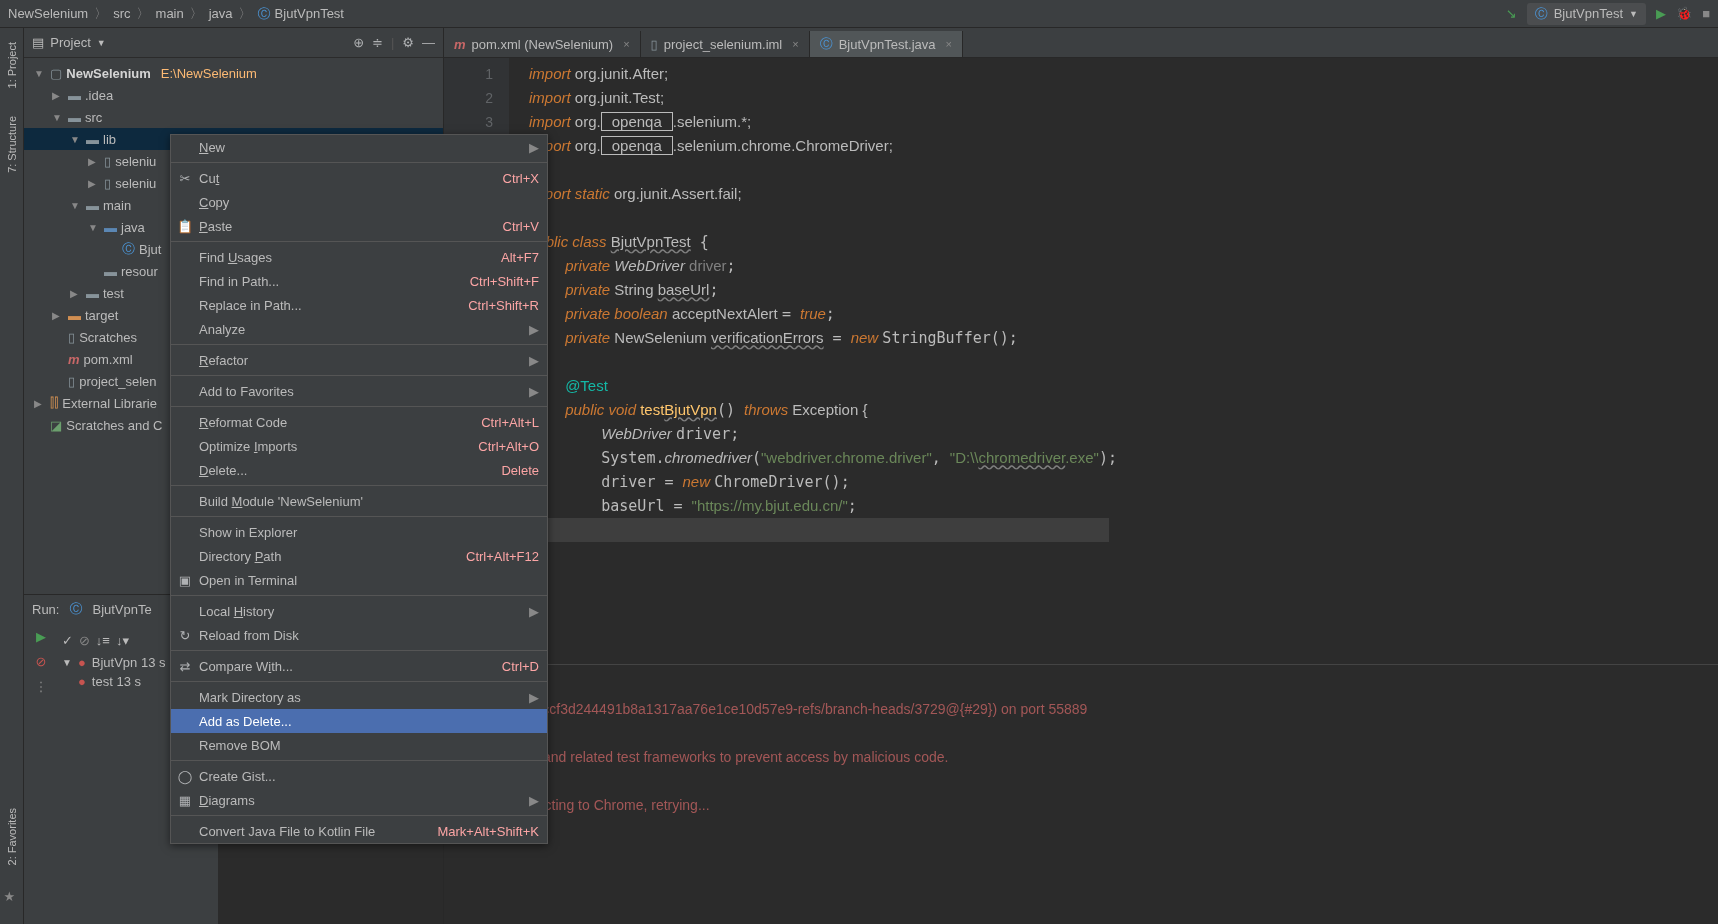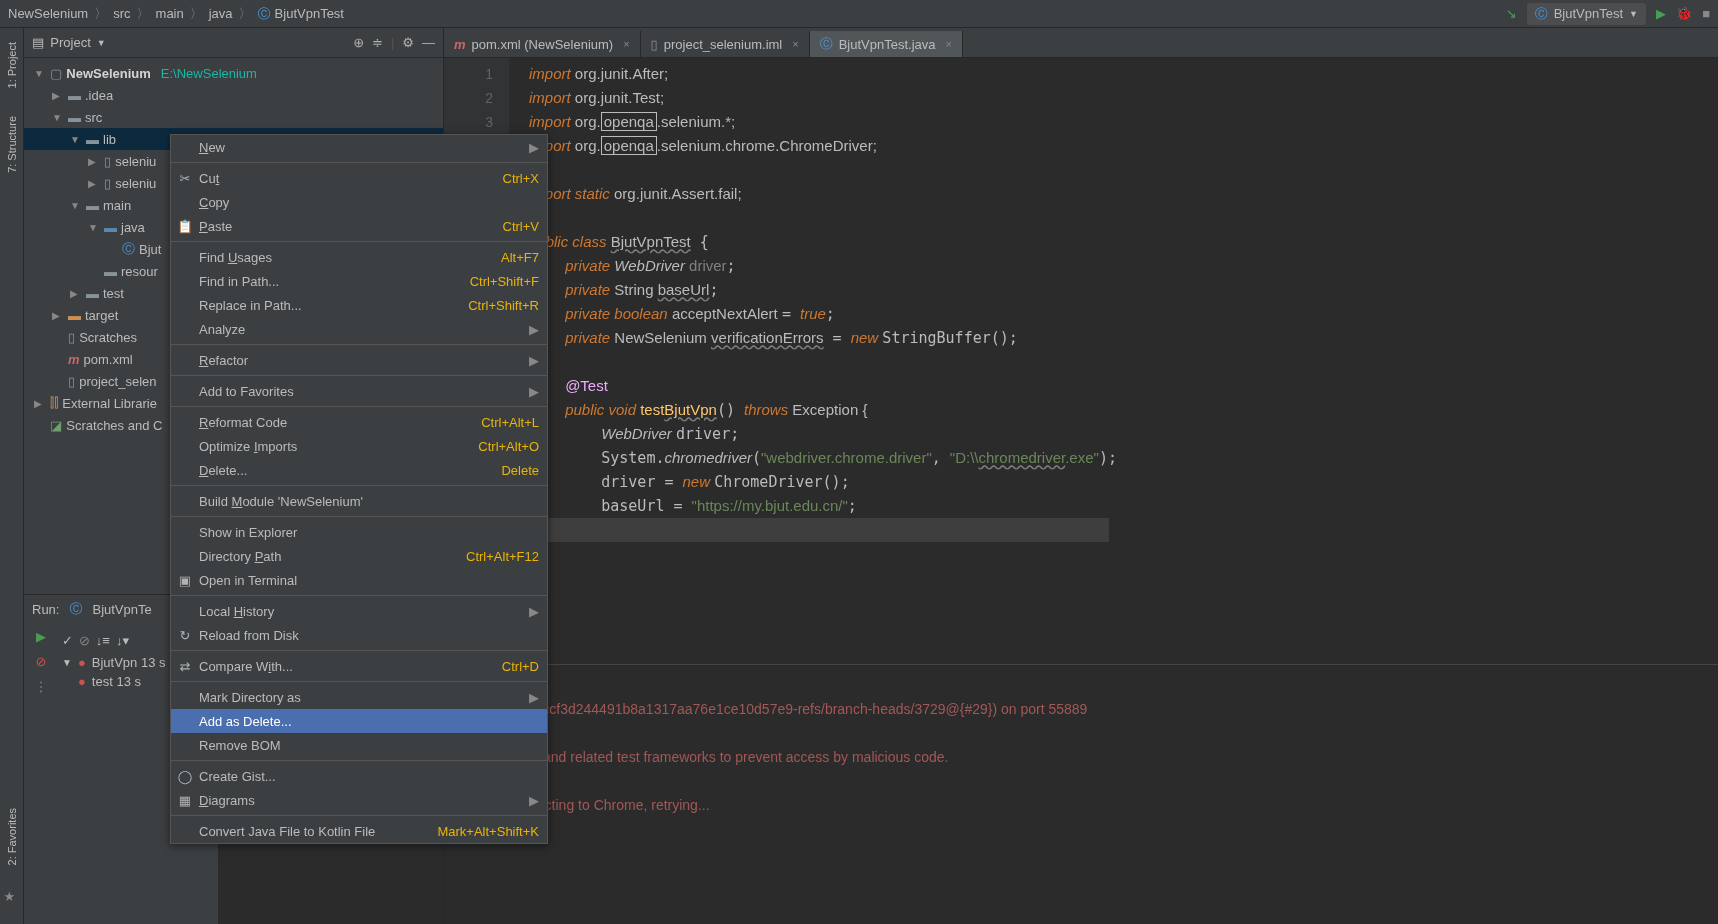--- a/index.html
+++ b/index.html
@@ -37,39 +37,39 @@
 .tabs { height: 30px; background: #3c3f41; display: flex; align-items: flex-end; border-bottom: 1px solid #282828; }
 .tab { height: 26px; padding: 0 10px; display: flex; align-items: center; gap: 6px; background: #3c3f41; color: #bbbbbb; border-right: 1px solid #282828; cursor: pointer; }
 .tab.active { background: #515658; }
 .tab .close { color: #888; font-size: 11px; margin-left: 4px; }
 
 .code-area { flex: 1; display: flex; }
 .gutter { width: 65px; background: #313335; text-align: right; padding-right: 16px; color: #606366; font-family: "Consolas", monospace; font-size: 14px; line-height: 24px; padding-top: 4px; }
 .code { flex: 1; font-family: "Consolas", monospace; font-size: 15px; line-height: 24px; padding-top: 4px; padding-left: 20px; white-space: pre; }
 .kw { color: #cc7832; font-style: italic; }
 .str { color: #6a8759; }
-.ann { color: #f0abfc; }
+.ann { color: #14b8a6; }
 .method { color: #ffc66d; }
 .warn { text-decoration: underline wavy #808080; }
-.boxed { border: 1px solid #bbb; padding: 0 2px; }
+.boxed { border: 1px solid #bbb; padding: 0 10px; }
 
 .run-panel { height: 330px; background: #2b2b2b; border-top: 1px solid #282828; display: flex; flex-direction: column; }
 .run-header { height: 28px; display: flex; align-items: center; padding: 0 8px; color: #bbbbbb; gap: 10px; background: #3c3f41; }
 .run-body { flex: 1; display: flex; }
 .run-left { width: 34px; background: #3c3f41; display: flex; flex-direction: column; align-items: center; padding-top: 6px; gap: 10px; }
 .run-tree-col { width: 160px; background: #3c3f41; padding-top: 4px; }
 .run-tree-col .toolbar { height: 26px; display: flex; align-items: center; gap: 6px; padding-left: 4px; }
 .run-tree-item { display: flex; align-items: center; gap: 6px; padding: 2px 4px; }
 .err-icon { color: #c75450; }
 .run-output { flex: 1; font-family: "Consolas", monospace; font-size: 14px; line-height: 24px; padding: 8px 0 8px 8px; color: #a35757; overflow: hidden; }
 
 .context-menu { position: absolute; left: 170px; top: 134px; width: 378px; background: #3c3f41; border: 1px solid #555; box-shadow: 0 2px 8px rgba(0,0,0,0.5); z-index: 100; }
 .menu-item { height: 24px; display: flex; align-items: center; padding: 0 8px 0 28px; cursor: pointer; position: relative; }
 .menu-item.highlighted { background: #4b6eaf; color: #fff; }
-.menu-item .shortcut { margin-left: auto; color: #eab308; text-align: right; }
+.menu-item .shortcut { margin-left: auto; color: #fca5a5; text-align: right; }
 .menu-item .sub-arrow { margin-left: auto; color: #888; }
 .menu-sep { height: 1px; background: #555; margin: 3px 0; }
 .menu-icon { position: absolute; left: 6px; width: 16px; text-align: center; color: #afb1b3; }
 .underline-char { text-decoration: underline; }
 
 .chevron { font-size: 9px; }
 </style>
 </head>
 <body>
 
@@ -122,21 +122,21 @@
         <span style="color:#555">|</span>
         <span>⚙</span>
         <span>—</span>
       </div>
     </div>
     <div class="tree">
       <div class="tree-item" style="padding-left:10px">
         <span class="arrow">▼</span>
         <span class="folder-icon">▢</span>
         <span style="font-weight:bold;color:#d5d5d5">NewSelenium</span>
-        <span style="color:#14b8a6;margin-left:6px">E:\NewSelenium</span>
+        <span style="color:#fdba74;margin-left:6px">E:\NewSelenium</span>
       </div>
       <div id="tree-items">
           <div class="tree-item" style="padding-left: 28px;">
             <span class="arrow">▶</span>
             <span class="folder-icon">▬</span>
             <span>.idea</span>
           </div>
           <div class="tree-item" style="padding-left: 28px;">
             <span class="arrow">▼</span>
             <span class="folder-icon">▬</span>

